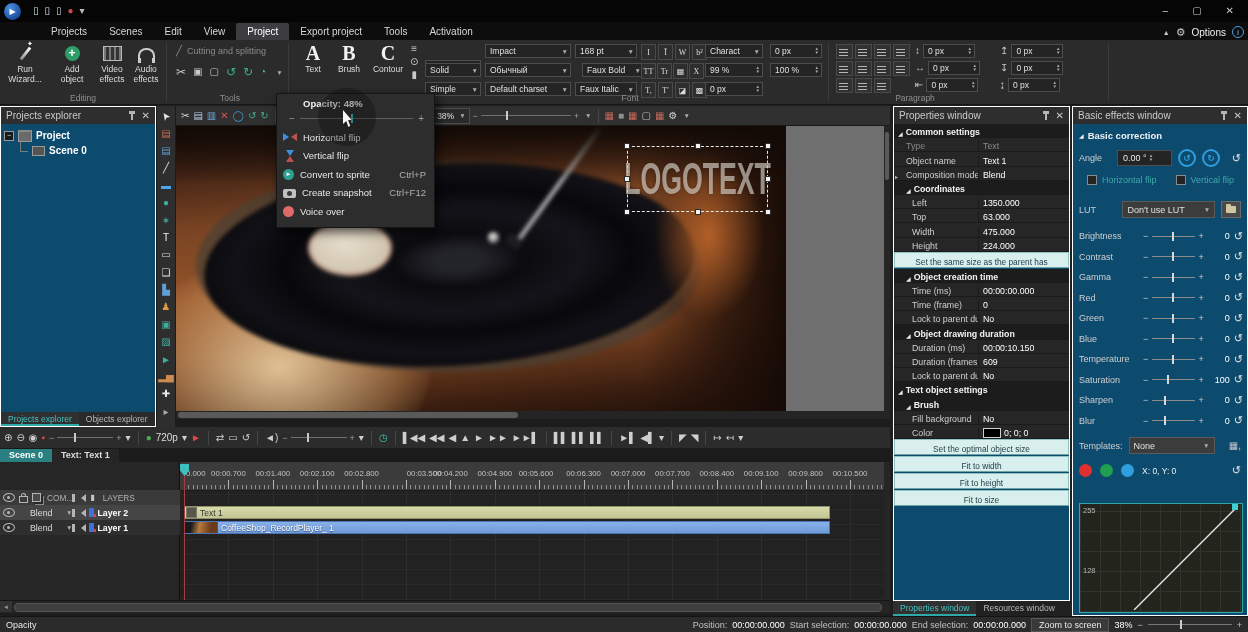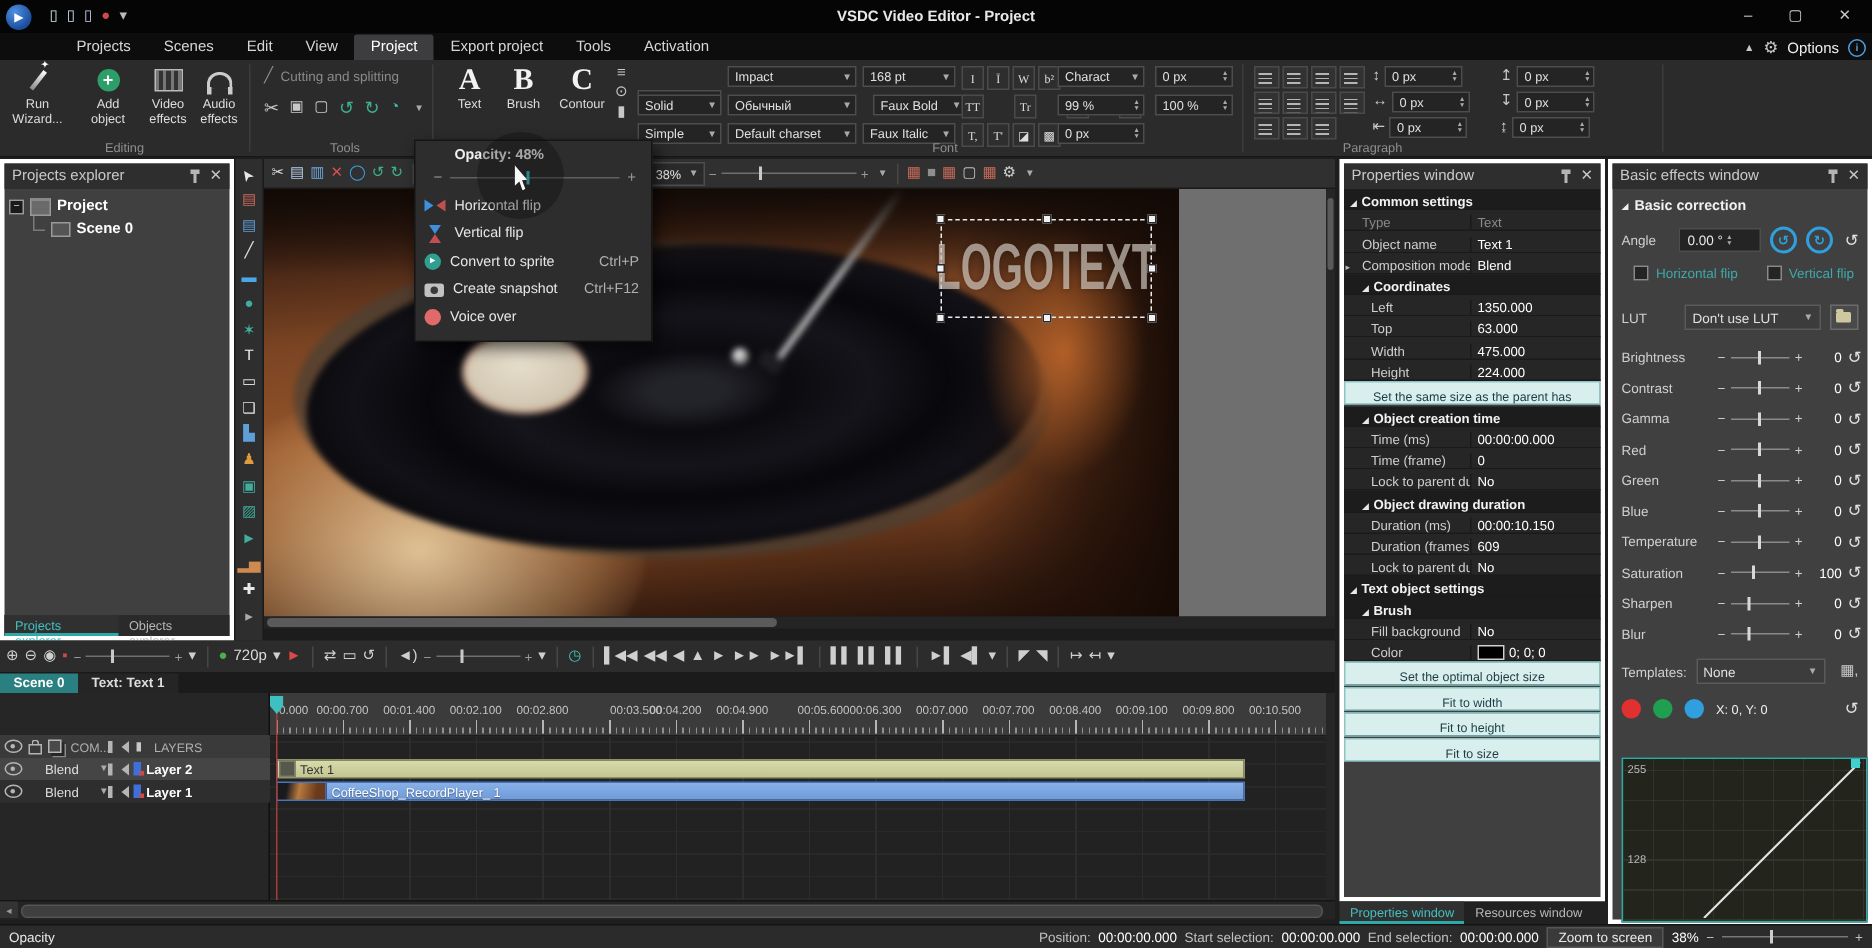--- a/index.html
+++ b/index.html
@@ -41,21 +41,21 @@
 .ctrl{display:inline-flex;align-items:center;background:#242424;border:1px solid #4d4d4d;height:14px;
   font-size:8.5px;color:#e0e0e0;padding:0 2px 0 4px;box-sizing:border-box}
 .ctrl .fill{flex:1}
 .updn{display:inline-flex;flex-direction:column;font-size:4.5px;color:#aaa;line-height:1;margin-left:2px}
 .carr{font-size:6.5px;color:#aaa;margin-left:3px}
 .bigletter{font-family:"Liberation Serif","DejaVu Serif",serif;font-weight:bold;font-size:20px;color:#f2f2f2}
 .minib{display:inline-flex;align-items:center;justify-content:center;width:13px;height:14px;border:1px solid #4a4a4a;
   background:#2e2e2e;font-size:8px;color:#ddd;font-family:"Liberation Serif","DejaVu Serif",serif}
 .align-i{width:15px;height:13px;border:1px solid #4a4a4a;background:#323232 repeating-linear-gradient(#b5b5b5 2px,#b5b5b5 3px,transparent 3px,transparent 5px);background-size:9px 11px;background-position:2px 2px;background-repeat:no-repeat}
 
-.panel{background:#404040;border:3px solid #ffffff;box-sizing:border-box}
+.panel{background:#0c4a6e;border:1px solid #ffffff;box-sizing:border-box}
 .phead{height:17px;background:#2e2e2e;display:flex;align-items:center;padding:0 5px;font-size:10px;color:#c9c9c9}
 .phead .sp{flex:1}
 .pin{width:2px;height:8px;background:#b5b5b5;position:relative;margin-right:9px}
 .pin:before{content:"";position:absolute;top:-1px;left:-2px;width:6px;height:3px;background:#b5b5b5}
 .treerow{display:flex;align-items:center;gap:4px;height:15px}
 .expbox{width:8px;height:8px;border:1px solid #9a9a9a;color:#ddd;font-size:7px;display:flex;align-items:center;justify-content:center;background:#1a1a1a}
 .i-case{width:12px;height:9px;background:#6a6a6a;border:1px solid #999;border-top:2px solid #888}
 .i-scene{width:11px;height:8px;background:#555;border:1px solid #9a9a9a}
 .treeline{border-left:1px solid #7a7a7a;border-bottom:1px solid #7a7a7a;width:7px;height:9px;margin:-8px 0 0 3px}
 .ptabs{position:absolute;left:0;right:0;bottom:0;height:14px;background:#2a2a2a;display:flex;font-size:8.5px}
@@ -225,21 +225,20 @@
   <div class="abs titlebar">
     <div class="logo">▶</div>
     <div class="qicons">
 
     <span class="ico" style="color: rgb(207, 232, 223);">▯</span>
         <span class="ico" style="color: rgb(207, 224, 240);">▯</span>
         <span class="ico" style="color: rgb(200, 212, 238);">▯</span>
         <span class="ico" style="color: rgb(208, 72, 72);">●</span>
         <span class="ico" style="color: rgb(187, 187, 187);">▾</span>
       </div>
-    <div class="tb-title">VSDC Video Editor - Project</div>
     <div class="winbtns">
       <span class="ico">–</span>
       <span class="ico">▢</span>
       <span class="ico">✕</span>
     </div>
   </div>
 
   <div class="abs menubar">
     <div class="menu-items">
 
@@ -367,21 +366,21 @@
         <span class="fill">Faux Italic</span>
         <span class="carr">▼</span>
       </div>
 
     <div class="abs" style="left:641px;top:4px;display:flex;gap:2px">
       <span class="minib">I</span>
       <span class="minib">Ī</span>
       <span class="minib">W</span>
       <span class="minib">b²</span>
     </div>
-    <div class="abs" style="left:641px;top:23px;display:flex;gap:20px">
+    <div class="abs" style="left:641px;top:23px;display:flex;gap:1px">
       <span class="minib">TT</span>
       <span class="minib">Tr</span>
       <span class="minib">▦</span>
       <span class="minib">X</span>
     </div>
     <div class="abs" style="left:641px;top:42px;display:flex;gap:2px">
       <span class="minib">T,</span>
       <span class="minib">T'</span>
       <span class="minib">◪</span>
       <span class="minib">▩</span>
@@ -1037,21 +1036,21 @@
         <span class="ticksA"></span>
           <span class="ticksB"></span>
       <span class="rlab" style="left: 6px; transform: none;">0.000</span>
           <span class="rlab" style="left: 48.4px;">00:00.700</span>
           <span class="rlab" style="left: 92.8px;">00:01.400</span>
           <span class="rlab" style="left: 137.2px;">00:02.100</span>
           <span class="rlab" style="left: 181.6px;">00:02.800</span>
           <span class="rlab" style="left: 244px; text-align: right;">00:03.500</span>
           <span class="rlab" style="left: 270.4px;">00:04.200</span>
           <span class="rlab" style="left: 314.8px;">00:04.900</span>
-          <span class="rlab" style="left: 369px;">00:05.600</span>
+          <span class="rlab" style="left: 340px; padding-left: 32px;">00:05.600</span>
           <span class="rlab" style="left: 403.6px;">00:06.300</span>
           <span class="rlab" style="left: 448px;">00:07.000</span>
           <span class="rlab" style="left: 492.4px;">00:07.700</span>
           <span class="rlab" style="left: 536.8px;">00:08.400</span>
           <span class="rlab" style="left: 581.2px;">00:09.100</span>
           <span class="rlab" style="left: 625.6px;">00:09.800</span>
           <span class="rlab" style="left: 670px;">00:10.500</span>
         </div>
       <div class="playhead"></div>
       <div class="phline"></div>

